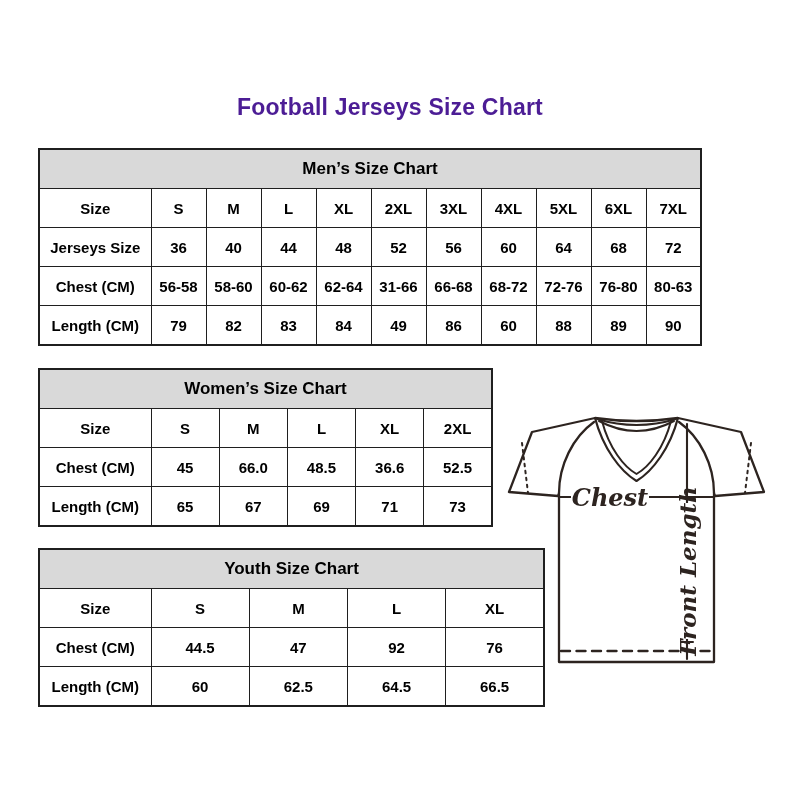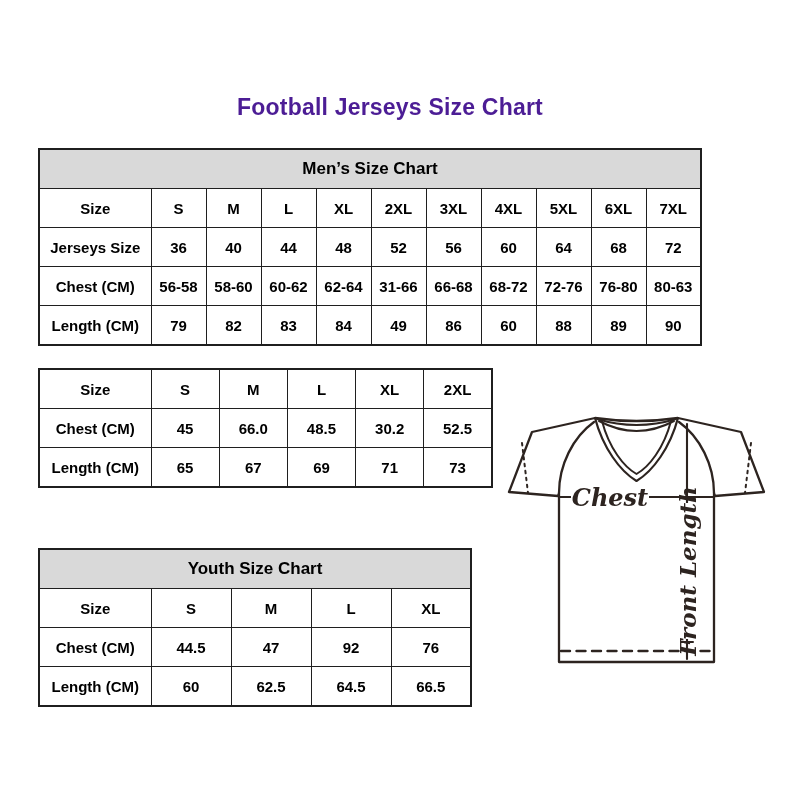--- a/index.html
+++ b/index.html
@@ -44,21 +44,21 @@
     height: 38px;
     padding: 0;
   }
   table.size-table th.tbl-title {
     background: #d9d9d9;
     font-size: 17px;
     height: 38px;
   }
   table.men   { left: 38px; top: 148px; width: 664px; }
   table.women { left: 38px; top: 368px; width: 455px; }
-  table.youth { left: 38px; top: 548px; width: 434px; }
+  table.youth { left: 38px; top: 548px; width: 507px; }
   col.label-col { width: 112px; }
   .jersey-diagram {
     position: absolute;
     left: 503px;
     top: 403px;
     width: 272px;
     height: 262px;
   }
   .jersey-diagram svg { display: block; width: 100%; height: 100%; }
   .measure-text {
@@ -151,33 +151,36 @@
       <colgroup>
         <col class="label-col">
         <col>
         <col>
         <col>
         <col>
         <col>
       </colgroup>
       <tbody>
         <tr>
+          <th colspan="6" class="tbl-title">Women’s Size Chart</th>
+        </tr>
+        <tr>
           <th>Size</th>
           <td>S</td>
           <td>M</td>
           <td>L</td>
           <td>XL</td>
           <td>2XL</td>
         </tr>
         <tr>
           <th>Chest (CM)</th>
           <td>45</td>
           <td>66.0</td>
           <td>48.5</td>
-          <td>30.2</td>
+          <td>36.6</td>
           <td>52.5</td>
         </tr>
         <tr>
           <th>Length (CM)</th>
           <td>65</td>
           <td>67</td>
           <td>69</td>
           <td>71</td>
           <td>73</td>
         </tr>

